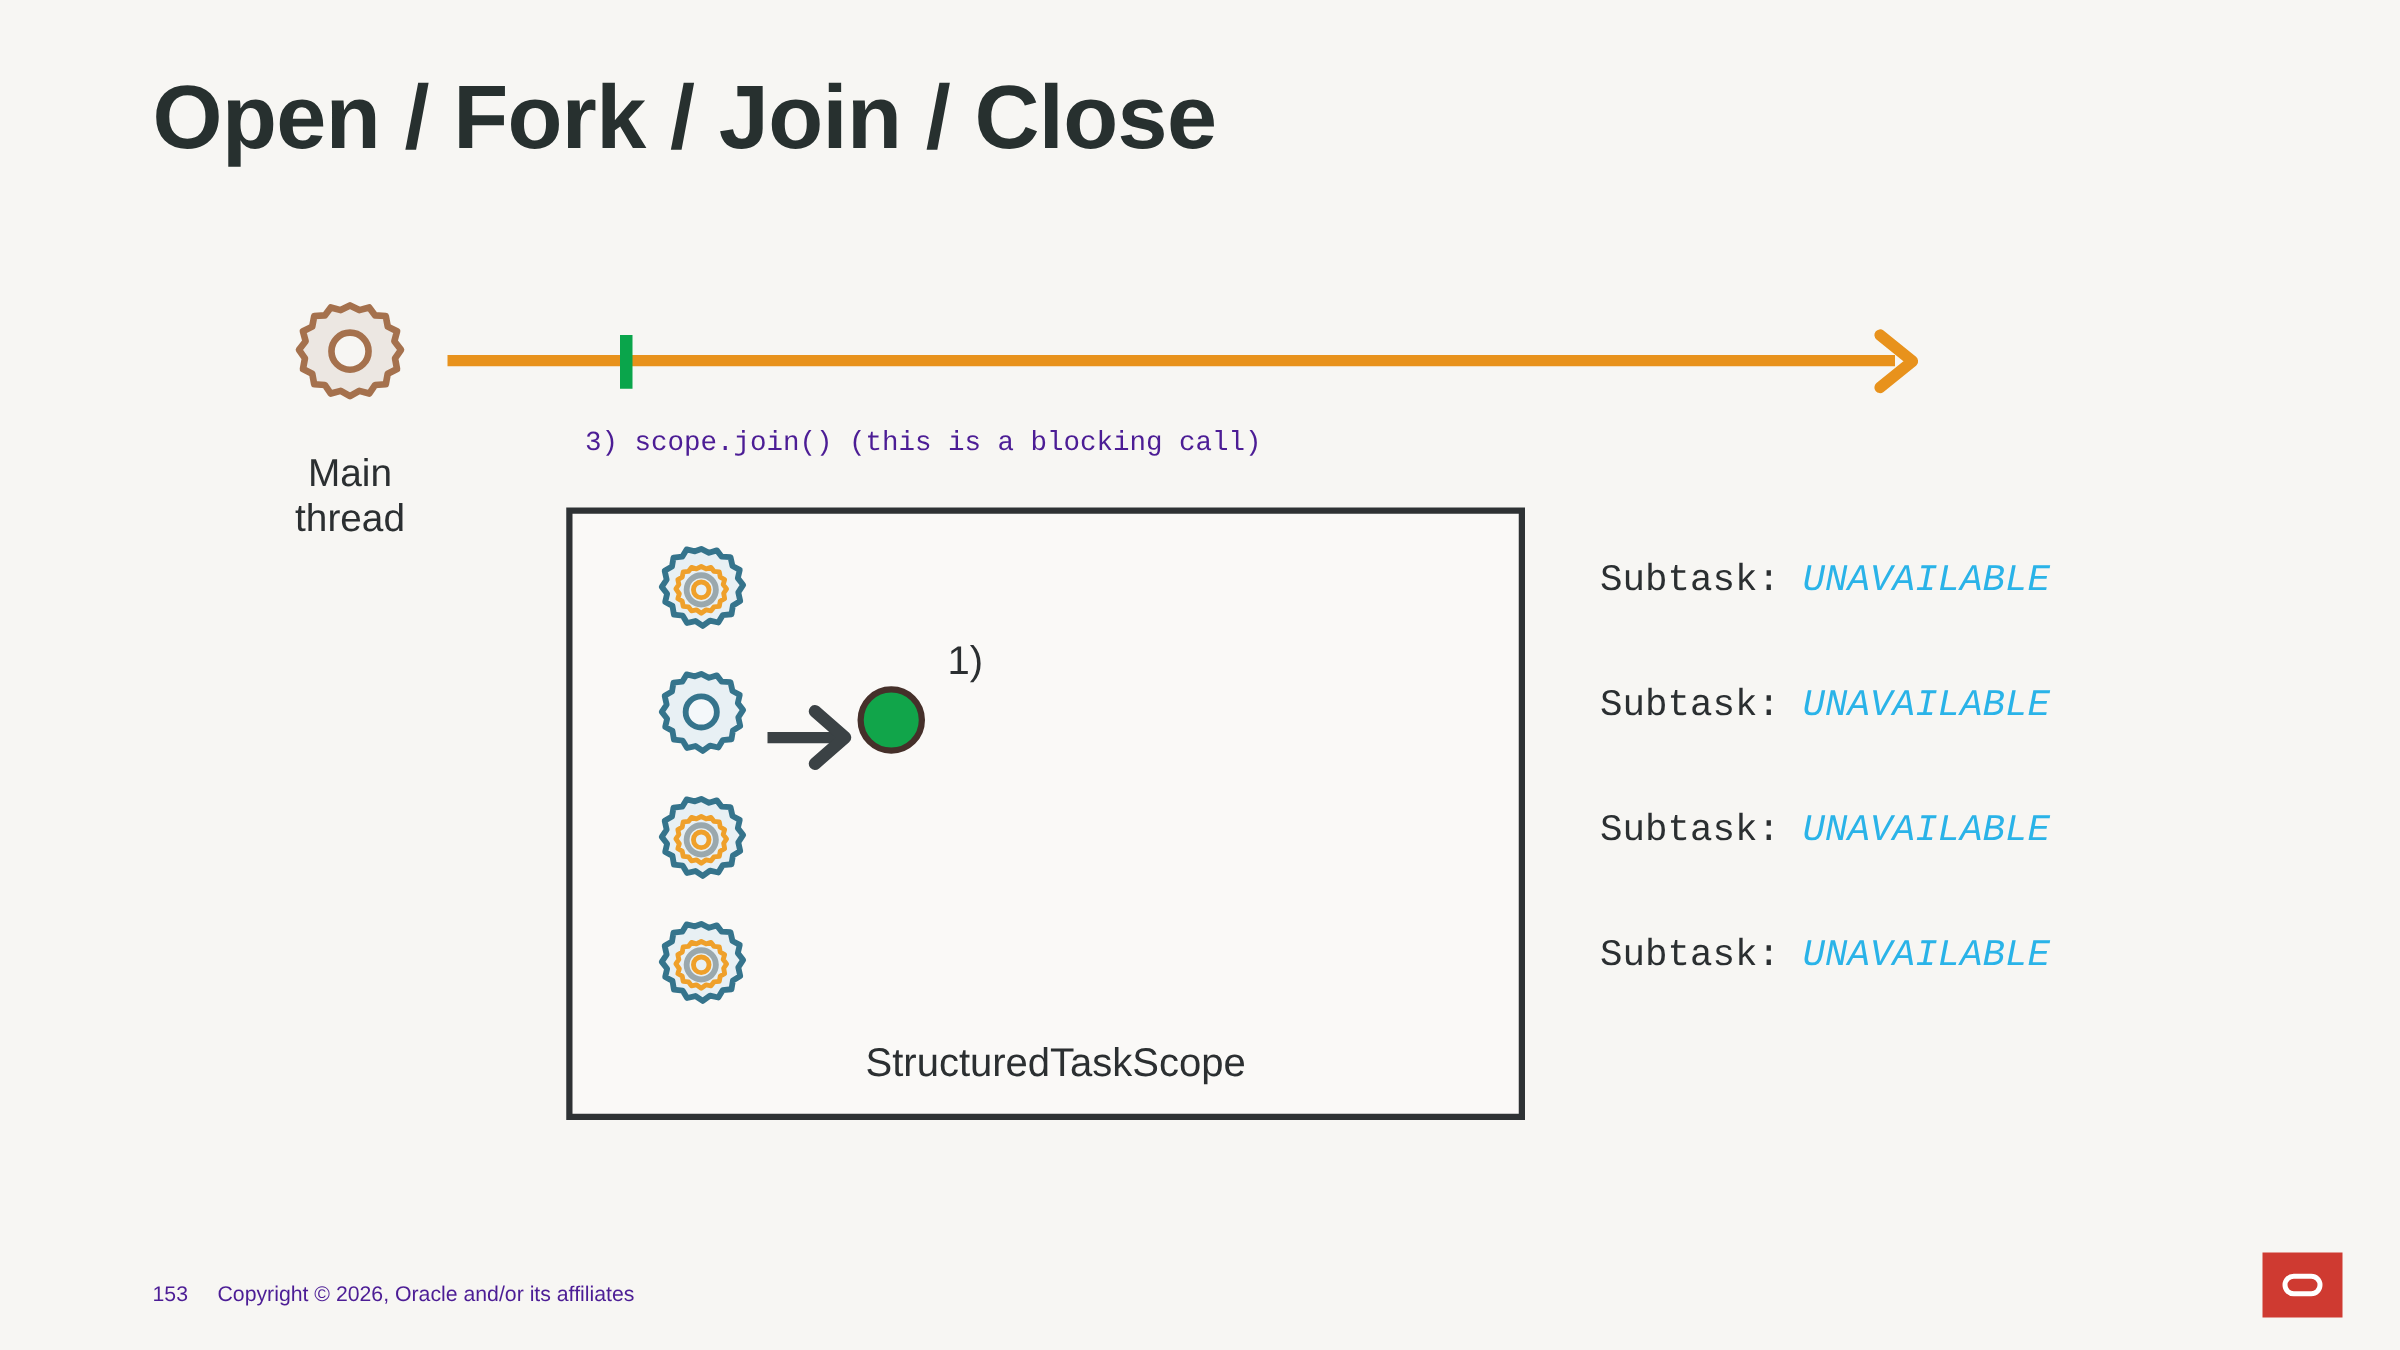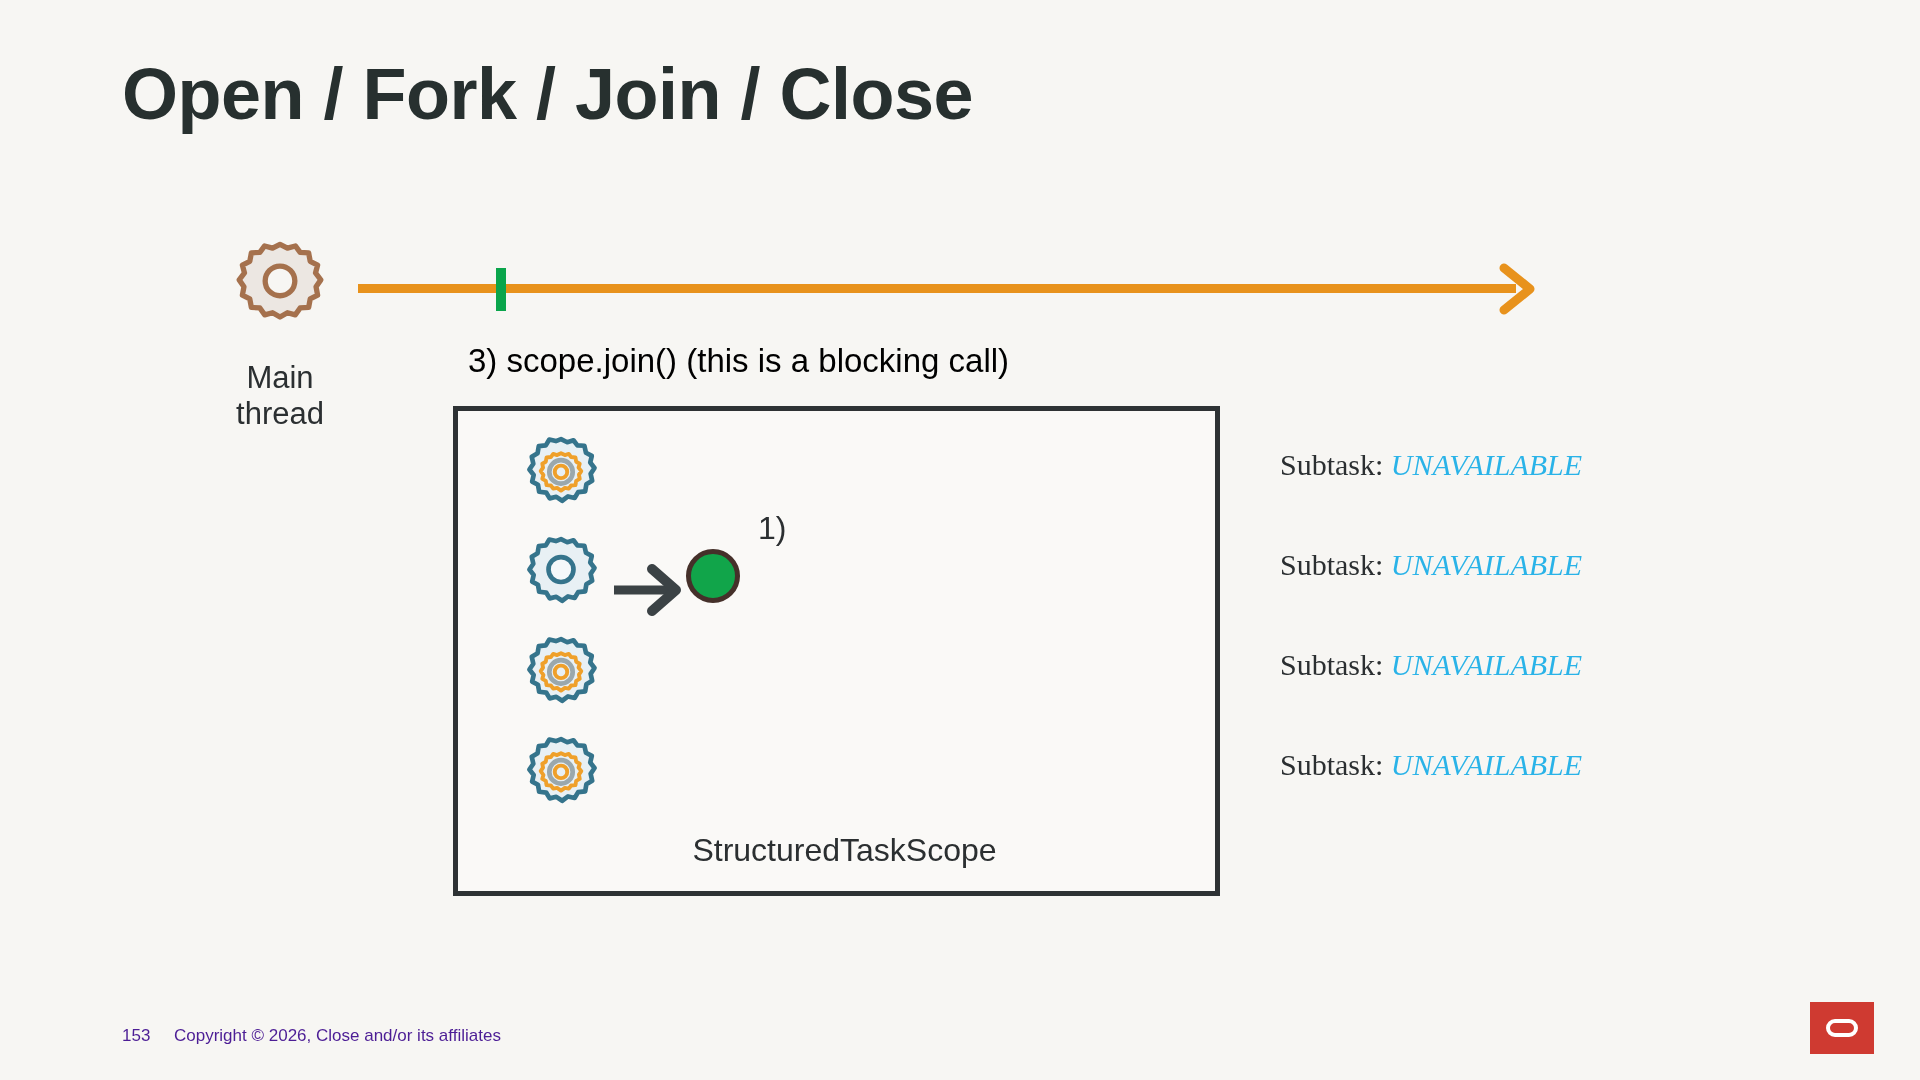--- a/index.html
+++ b/index.html
@@ -81,23 +81,24 @@
     width: 10px;
     height: 43px;
     background: #0aa54b;
   }
 
   
   #step-caption {
     position: absolute;
     left: 468px;
     top: 342px;
-    font-size: 33px;
-    color: #000000;
+    font-size: 22px;
+    color: #4c1d95;
     white-space: nowrap;
+    font-family: Liberation Mono, monospace;
   }
 
   
   #scope-box {
     position: absolute;
     left: 453px;
     top: 406px;
     width: 767px;
     height: 490px;
     border: 5px solid #2e3234;
@@ -162,21 +163,21 @@
     font-style: italic;
   }
 
   
   #subtask-status-list {
     position: absolute;
     left: 1280px;
     top: 448px;
   }
   .subtask-status-row {
-    font-family: Liberation Serif, serif;
+    font-family: Liberation Mono, monospace;
     font-size: 30px;
     height: 100px;
     white-space: pre;
     color: #2b2f31;
   }
   .subtask-status-row .value {
     color: #2ab3e8;
     font-style: italic;
   }
 
@@ -295,20 +296,20 @@
 
   <div id="subtask-status-list">
     <div class="subtask-status-row"><span>Subtask: </span><span class="value">UNAVAILABLE</span></div>
     <div class="subtask-status-row"><span>Subtask: </span><span class="value">UNAVAILABLE</span></div>
     <div class="subtask-status-row"><span>Subtask: </span><span class="value">UNAVAILABLE</span></div>
     <div class="subtask-status-row"><span>Subtask: </span><span class="value">UNAVAILABLE</span></div>
   </div>
 
   <div id="footer">
     <span id="page-number">153</span>
-    <span id="copyright">Copyright © 2026, Close and/or its affiliates</span>
+    <span id="copyright">Copyright © 2026, Oracle and/or its affiliates</span>
   </div>
 
   <div id="oracle-logo">
     <span class="mark"></span>
   </div>
 
 </div>
 
 </body></html>

